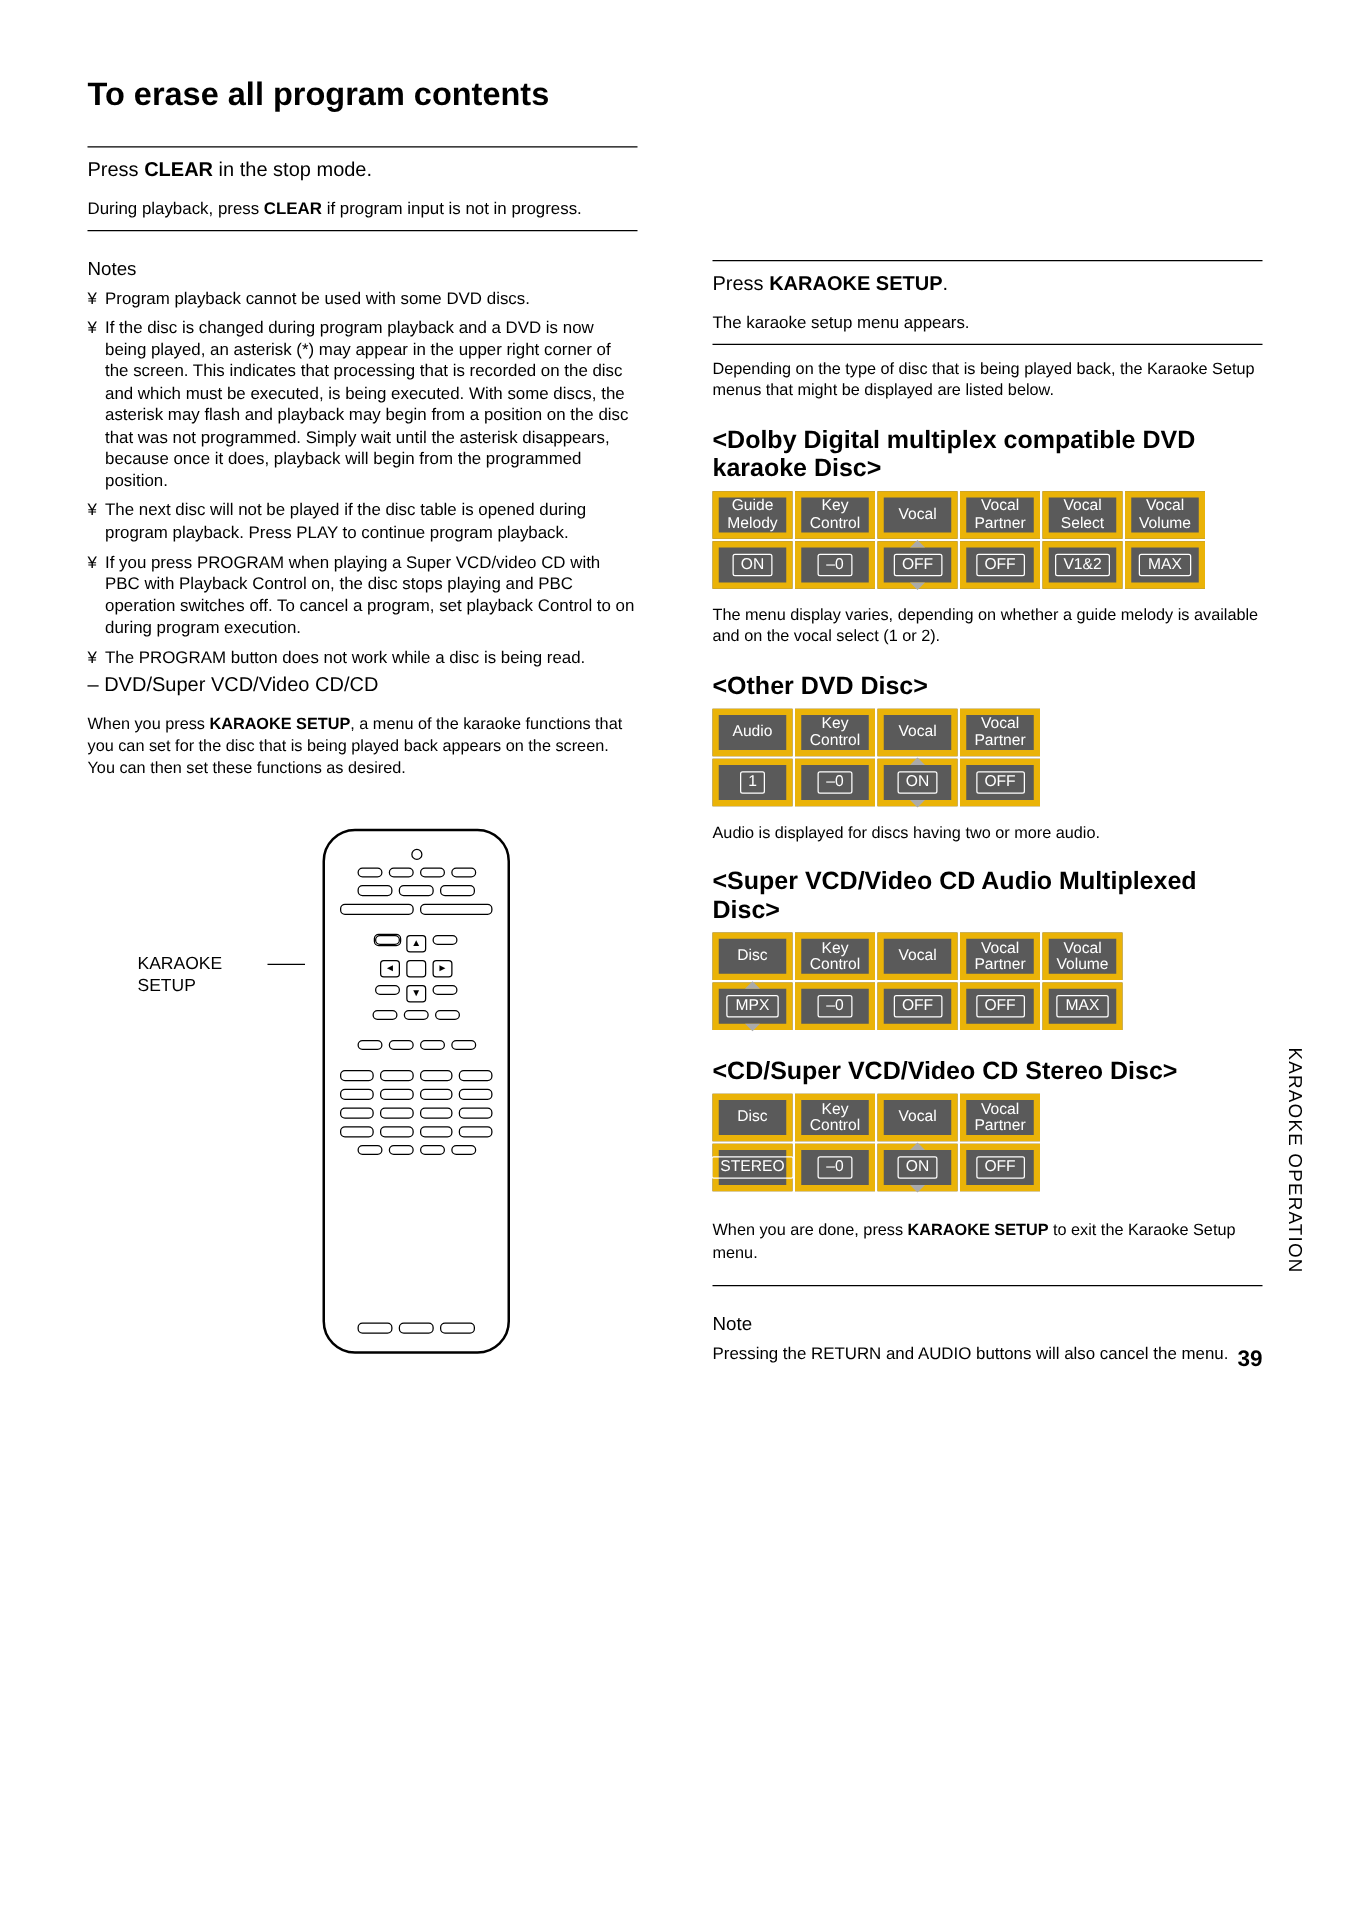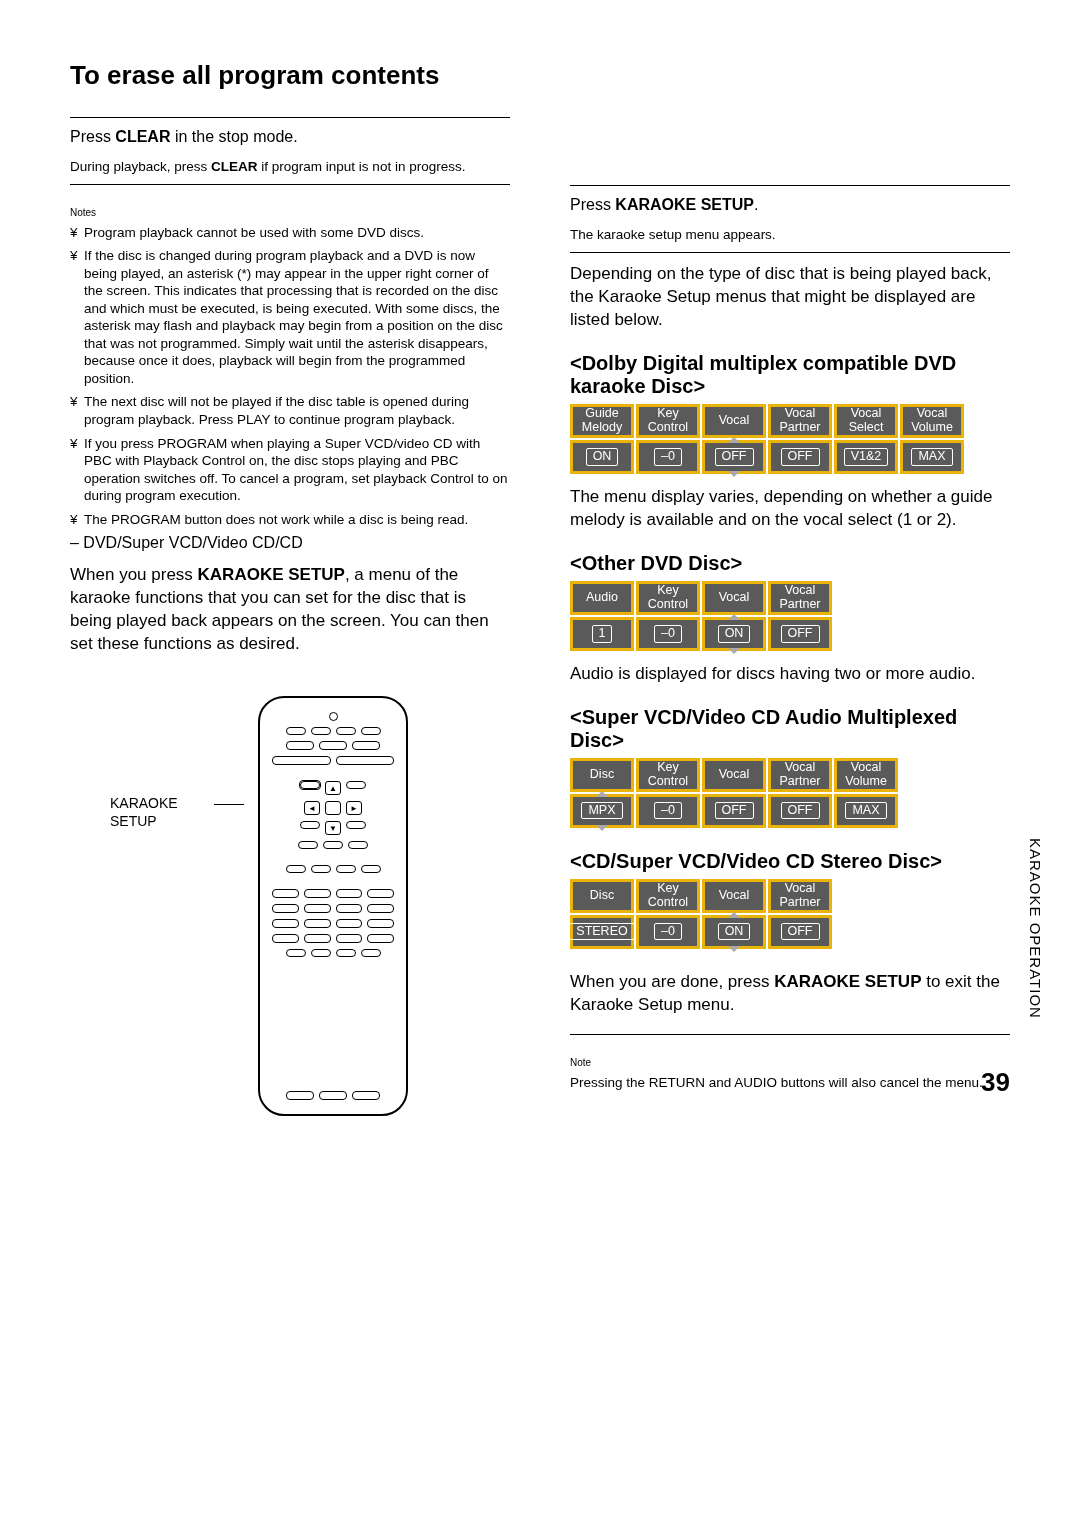--- a/index.html
+++ b/index.html
@@ -5,25 +5,25 @@
   * { box-sizing: border-box; margin: 0; padding: 0; }
   html, body { width: 1080px; height: 1534px; background: #fff; font-family: Arial, Helvetica, sans-serif; color: #000; }
   .page { position: relative; width: 1080px; height: 1132px; padding: 60px 70px 40px 70px; display: flex; gap: 40px; }
   .col { flex: 1; display: flex; flex-direction: column; }
   .col-left { padding-right: 10px; }
   .col-right { padding-left: 10px; justify-content: flex-end; }
 
   h1.section-title { font-size: 26px; font-weight: bold; margin-bottom: 18px; }
   h1.big-title { font-size: 34px; font-weight: normal; line-height: 1.2; margin: 30px 0 14px 0; }
   p.subhead { font-size: 16px; margin-bottom: 12px; }
-  p.body { font-size: 17px; line-height: 1.35; margin-bottom: 10px; }
+  p.body { font-size: 13px; line-height: 1.35; margin-bottom: 10px; }
   p.small { font-size: 13.5px; line-height: 1.3; }
   .bold { font-weight: bold; }
   hr.rule { border: none; border-top: 1px solid #000; margin: 8px 0 10px 0; }
-  .notes-heading { font-size: 10px; margin: 12px 0 6px 0; }
+  .notes-heading { font-size: 15px; margin: 12px 0 6px 0; }
   ul.notes { list-style: none; padding-left: 0; }
   ul.notes > li { font-size: 13.5px; line-height: 1.3; margin-bottom: 6px; padding-left: 14px; position: relative; }
   ul.notes > li::before { content: "¥"; position: absolute; left: 0; top: 0; }
 
   h2.subsection { font-size: 22px; font-weight: bold; margin: 18px 0 20px 0; line-height: 1.2; }
 
   
   .remote-wrap { display: flex; align-items: flex-start; gap: 14px; margin-top: 30px; margin-left: 40px; }
   .remote-label { font-size: 14px; text-align: left; margin-top: 98px; width: 90px; line-height: 1.3; }
   .remote-line { border-top: 1px solid #000; width: 30px; margin-top: 108px; }
@@ -37,31 +37,31 @@
   .remote .btn.sq.center { display:flex; align-items:center; justify-content:center; font-size:8px; }
   .remote .spacer { height: 4px; }
   .remote .bottom-row { margin-top: auto; }
   .remote .target { position: relative; }
   .remote .target::after { content:""; position:absolute; inset:-2px; border:1.5px solid #000; border-radius:4px; }
 
   
   .menu-label { font-size: 20px; font-weight: bold; margin: 10px 0 6px 0; }
   .ktable { display: flex; gap: 2px; margin-bottom: 12px; }
   .kcol { display: flex; flex-direction: column; }
-  .kcell { background: #5a5a5a; color: #fff; font-size: 12.5px; text-align: center; display: flex; align-items: center; justify-content: center; border: 3px solid #eab308; line-height: 1.1; padding: 14px 4px; }
+  .kcell { background: #5a5a5a; color: #fff; font-size: 12.5px; text-align: center; display: flex; align-items: center; justify-content: center; border: 5px solid #eab308; line-height: 1.1; padding: 14px 4px; }
   .kcell.header { height: 34px; width: 64px; }
   .kcell.value { height: 28px; width: 64px; margin-top: 2px; position: relative; }
   .kcell.value .inner { border: 1px solid #fff; padding: 1px 6px; border-radius: 2px; }
   .kcell.spin::before { content: ""; position: absolute; top: -6px; left: 50%; transform: translateX(-50%); width: 0; height: 0; border-left: 6px solid transparent; border-right: 6px solid transparent; border-bottom: 6px solid #aaa; }
   .kcell.spin::after { content: ""; position: absolute; bottom: -6px; left: 50%; transform: translateX(-50%); width: 0; height: 0; border-left: 6px solid transparent; border-right: 6px solid transparent; border-top: 6px solid #aaa; }
   .ktable.small .kcell.header, .ktable.small .kcell.value { width: 64px; }
 
   
   .sidetab { position: absolute; right: 36px; top: 838px; writing-mode: vertical-rl; font-size: 15px; letter-spacing: 1px; }
-  .pagenum { position: absolute; right: 70px; bottom: 34px; font-size: 26px; font-weight: bold; }
+  .pagenum { position: absolute; right: 70px; bottom: 34px; font-size: 18px; font-weight: bold; }
 </style>
 </head>
 <body>
 
 <div class="page">
 
   <div class="col col-left">
     <h1 class="section-title">To erase all program contents</h1>
     <hr class="rule">
     <p class="subhead">

